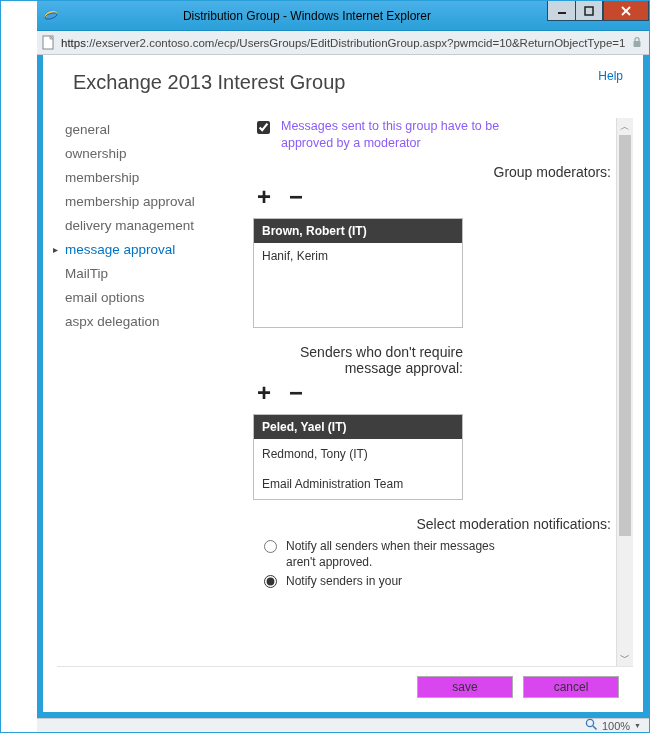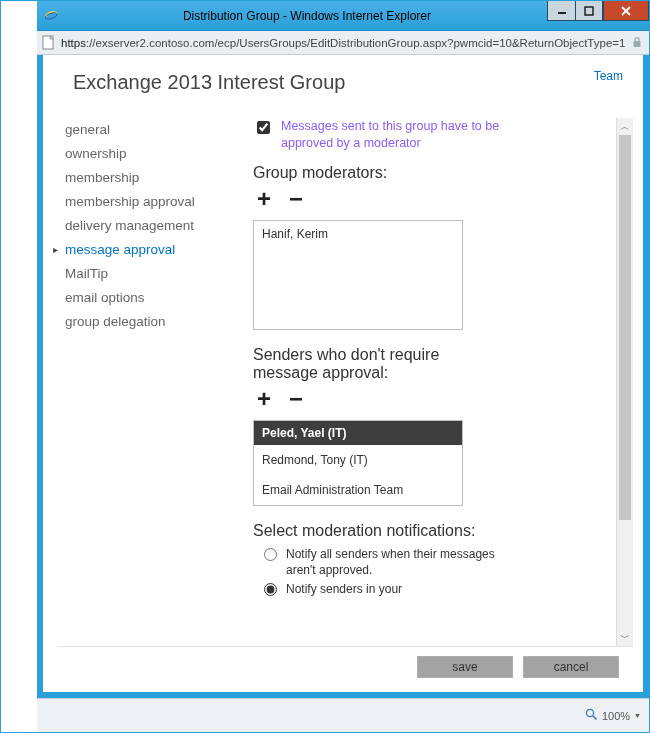--- a/index.html
+++ b/index.html
@@ -54,43 +54,43 @@
   h1.title-h { font-weight:300; font-size:20px; color:#444; margin:2px 0 24px 16px;}
   .cols { flex:1; display:flex; gap:6px; position:relative;}
   .nav { width:190px; flex-shrink:0; padding-top:0;}
   .nav-item { font-size:13.5px; color:#666; padding:2px 0 2px 8px; line-height:20px; position:relative; cursor:pointer;}
   .nav-item.active { color:#0072c6; }
   .nav-item.active::before { content:"▸"; position:absolute; left:-4px; top:2px; color:#444; font-size:10px;}
   .main { flex:1; padding-right:22px; position:relative; min-width:0;}
   .chk-row { display:flex; align-items:flex-start; gap:8px; margin-bottom:12px;}
   .chk-row input[type=checkbox] { margin-top:3px; width:13px; height:13px; accent-color:#333;}
   .chk-row label { font-size:12.5px; color:#8b5cf6; line-height:17px; max-width:220px;}
-  .sect-label { font-size:16px; color:#333; margin:4px 0 6px 0;}
+  .sect-label { font-size:14px; color:#333; margin:4px 0 6px 0;text-align:right;}
   .toolbar { display:flex; gap:10px; margin:2px 0 10px 0;}
   .tool-btn { width:22px; height:22px; display:flex; align-items:center; justify-content:center; font-size:24px; font-weight:bold; cursor:pointer; color:#222;}
   .listbox { width:210px; border:1px solid #bfbfbf; background:#fff; margin-bottom:16px;}
   .listbox .hdr-row { background:#3e3e3e; color:#fff; font-weight:bold; font-size:12px; padding:5px 8px;}
   .listbox .item { font-size:12px; color:#333; padding:6px 8px; }
   .listbox.tall1 { height:110px;}
   .listbox.tall2 { }
   .listbox.tall2 .item { padding:8px 8px; }
   .radio-group { margin-top:4px; }
   .radio-row { display:flex; align-items:flex-start; gap:6px; margin:3px 0 3px 6px;}
   .radio-row input[type=radio]{ margin-top:2px; accent-color:#333;}
   .radio-row label { font-size:12px; color:#333; max-width:210px; line-height:16px;}
   
   .vscroll { position:absolute; right:0; top:0; bottom:0; width:17px; background:#f0f0f0; border-left:1px solid #ddd; display:flex; flex-direction:column;}
   .vscroll .arrow { height:17px; display:flex; align-items:center; justify-content:center; color:#555; font-size:10px;}
   .vscroll .track { flex:1; position:relative;}
   .vscroll .thumb { position:absolute; left:2px; right:2px; top:0; height:78%; background:#c6c6c6;}
   
   .btnbar { height:40px; display:flex; align-items:center; justify-content:flex-end; gap:10px; padding:0 14px; border-top:1px solid #e4e4e4;}
-  .btn { min-width:96px; height:22px; border:1px solid #aeaeae; background:#a3a3a3; font-size:12px; color:#333; cursor:pointer;}
-  
-  .statusbar { height:34px; background:#eef1f4; border-top:1px solid #c4ccd2; display:flex; align-items:center; justify-content:flex-end; padding:0 8px; gap:4px; font-size:11px; color:#555;}
+  .btn { min-width:96px; height:22px; border:1px solid #aeaeae; background:#d946ef; font-size:12px; color:#333; cursor:pointer;}
+  
+  .statusbar { height:14px; background:#eef1f4; border-top:1px solid #c4ccd2; display:flex; align-items:center; justify-content:flex-end; padding:0 8px; gap:4px; font-size:11px; color:#555;}
   .statusbar .mag { color:#3a7bbf; }
   .statusbar .drop { font-size:7px; color:#555;}
 </style>
 </head>
 <body>
 
 <div class="window">
 
   <div class="titlebar">
     <span class="ie-icon">
@@ -132,50 +132,51 @@
     <span class="lock">
       <svg width="12" height="12" viewBox="0 0 12 12">
           <rect x="2.5" y="5" width="7" height="6" rx="1" fill="#9aa"></rect>
           <path d="M4 5V3.6a2 2 0 0 1 4 0V5" fill="none" stroke="#9aa" stroke-width="1.3"></path>
         </svg>
     </span>
   </div>
 
   <div class="client">
     <div class="inner">
-      <a class="help">Team</a>
+      <a class="help">Help</a>
       <h1 class="title-h">Exchange 2013 Interest Group</h1>
 
       <div class="cols">
 
         <div class="nav">
           <div class="nav-item">general</div>
           <div class="nav-item">ownership</div>
           <div class="nav-item">membership</div>
           <div class="nav-item">membership approval</div>
           <div class="nav-item">delivery management</div>
           <div class="nav-item active">message approval</div>
           <div class="nav-item">MailTip</div>
           <div class="nav-item">email options</div>
-          <div class="nav-item">group delegation</div>
+          <div class="nav-item">aspx delegation</div>
         </div>
 
         <div class="main">
 
           <div class="chk-row">
             <input type="checkbox" checked="" style="">
             <label>Messages sent to this group have to be approved by a moderator</label>
           </div>
 
           <div class="sect-label">Group moderators:</div>
           <div class="toolbar">
             <span class="tool-btn">+</span>
             <span class="tool-btn">−</span>
           </div>
           <div class="listbox tall1">
+            <div class="hdr-row">Brown, Robert (IT)</div>
             <div class="item">Hanif, Kerim</div>
           </div>
 
           <div class="sect-label" style="max-width:210px;">Senders who don't require message approval:</div>
           <div class="toolbar">
             <span class="tool-btn">+</span>
             <span class="tool-btn">−</span>
           </div>
           <div class="listbox tall2">
             <div class="hdr-row">Peled, Yael (IT)</div>

